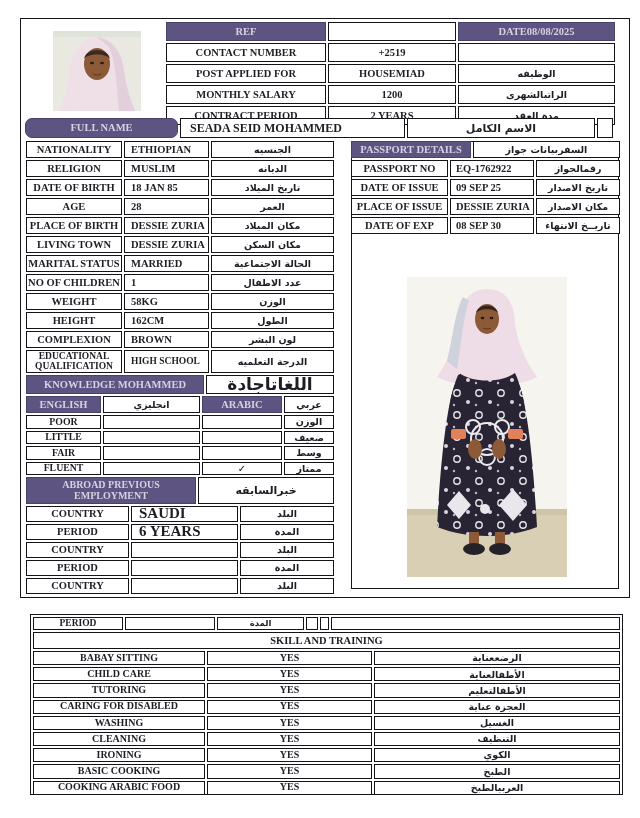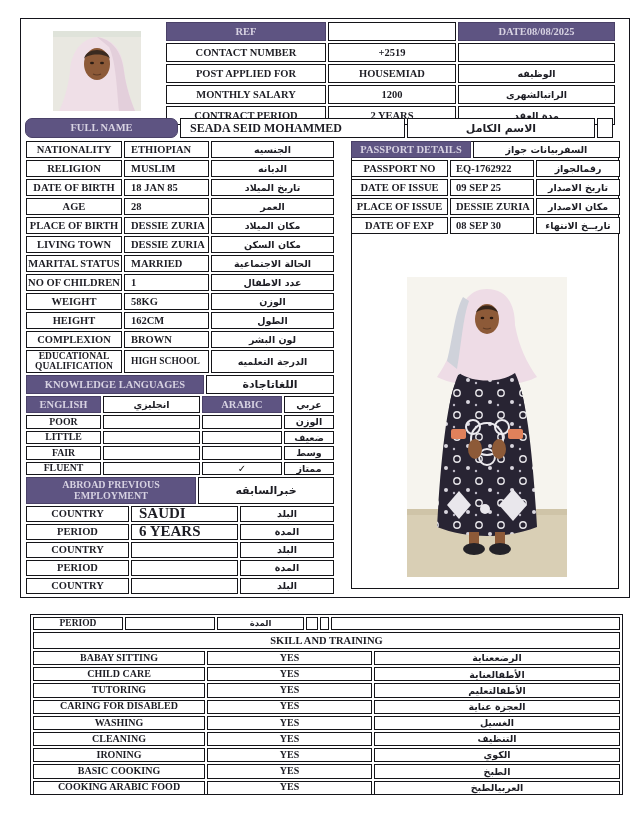--- a/index.html
+++ b/index.html
@@ -38,21 +38,21 @@
   .left-col .trow{height:17px;}
   .personal .c1{width:96px;}
   .personal .c2{width:85px;justify-content:flex-start !important;padding-left:6px;}
   .personal .c3{flex:1;}
   .personal .trow:last-child{height:23px;}
   .personal .trow:last-child .en{font-size:9.5px;}
   
   .lang-header{height:19px !important;}
   .lh1{width:178px;}
   .lh2{flex:1;}
-  .lh2 .ar{font-size:11px;text-align:right;}
+  .lh2 .ar{font-size:17px;text-align:right;}
   .lang-sub{height:17px !important;}
   .l1{width:75px;}
   .l2{width:97px;}
   .l3{width:80px;}
   .l4{flex:1;}
   .lang-levels .trow{height:13.5px;}
   .lang-levels .en{font-size:9.8px;}
   .check{font-family:"DejaVu Sans",sans-serif;font-size:10px;color:#111;}
   
   .emp-header{height:27px !important;}
@@ -334,21 +334,21 @@
             <span class="en">HIGH SCHOOL</span>
           </div>
           <div class="tcell c3">
             <span class="ar">الدرجة التعلميه</span>
           </div>
         </div>
       </div>
 
     <div class="trow lang-header">
       <div class="tcell lh1 purple">
-          <span class="en lbl">KNOWLEDGE LANGUAGES</span>
+          <span class="en lbl">KNOWLEDGE MOHAMMED</span>
         </div>
       <div class="tcell lh2">
           <span class="ar">اللغاتاجادة</span>
         </div>
     </div>
     <div class="trow lang-sub">
       <div class="tcell l1 purple">
           <span class="en lbl">ENGLISH</span>
         </div>
       <div class="tcell l2">

